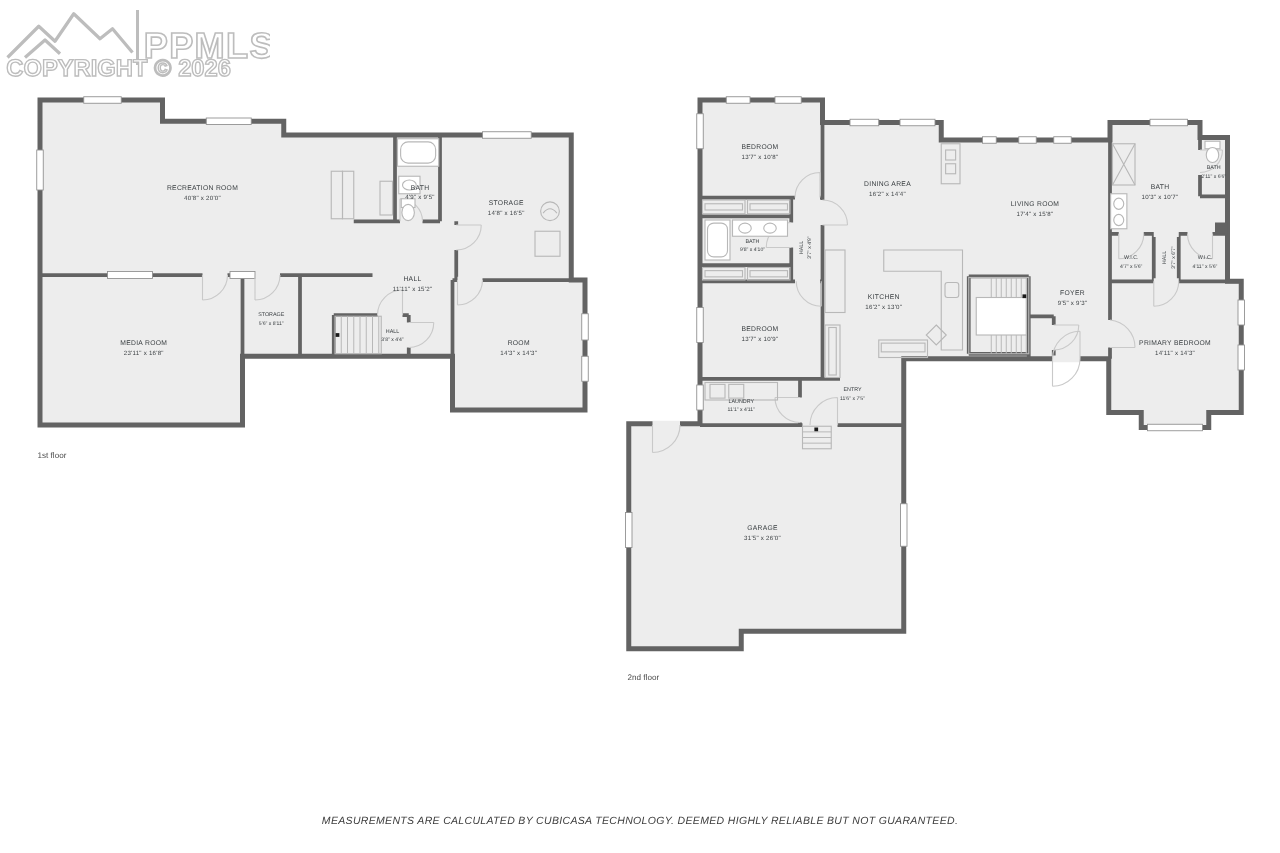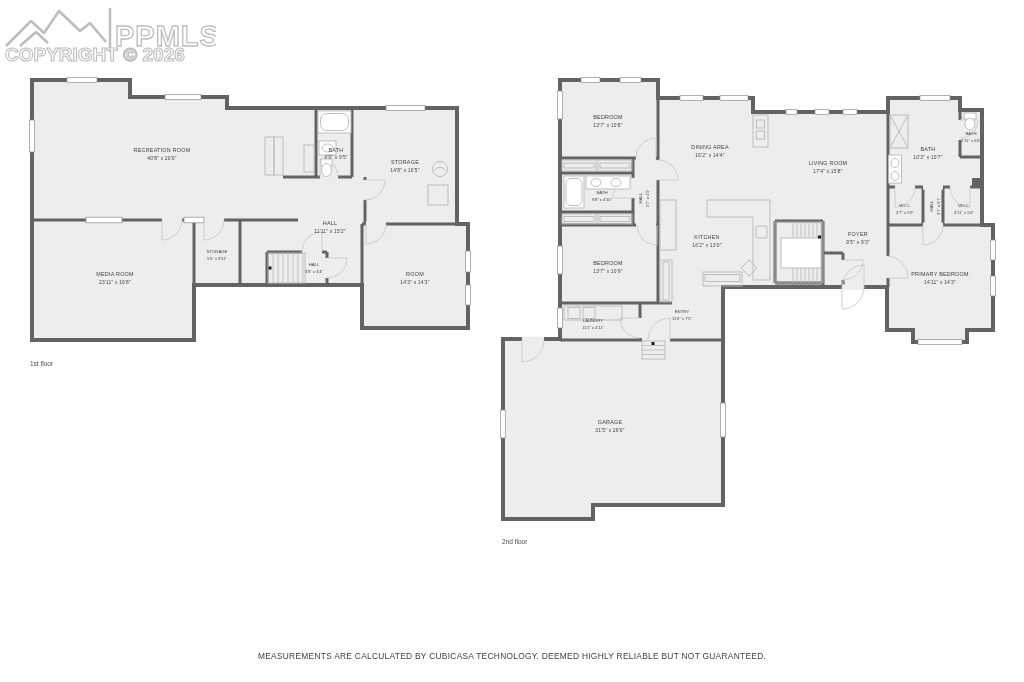--- a/index.html
+++ b/index.html
@@ -19,21 +19,21 @@
   .wall3{stroke-width:3;}
   .floorfill{fill:#ededed;stroke:none;}
   .win{fill:#ffffff;stroke:#8f8f8f;stroke-width:.7;}
   .gap{fill:#ededed;stroke:none;}
   .fx{stroke:#b8b8b8;stroke-width:.9;fill:#ffffff;}
   .fxn{stroke:#b8b8b8;stroke-width:.9;fill:none;}
   .arc{stroke:#c9c9c9;stroke-width:.9;fill:none;}
   .tread{stroke:#b8b8b8;stroke-width:.8;}
   .dot{fill:#1a1a1a;}
   #disclaimer{position:absolute;left:0;top:651px;width:1024px;text-align:center;
-      font-size:8.4px;color:#3d3d3d;letter-spacing:.28px;}
+      font-size:8.4px;color:#3d3d3d;letter-spacing:.28px;font-style:italic;}
 </style>
 </head>
 <body>
 
 <div class="wm">
   <svg width="212" height="64" viewBox="0 0 212 64">
     <g fill="none" stroke="#bdbdbd" stroke-width="2.6" stroke-linejoin="round">
       <path d="M 2,44 L 27,19 L 40,31 L 55,9 L 76,29 L 86,21 L 102,40"></path>
       <path d="M 16,44 L 32,30 L 44,41"></path>
     </g>

